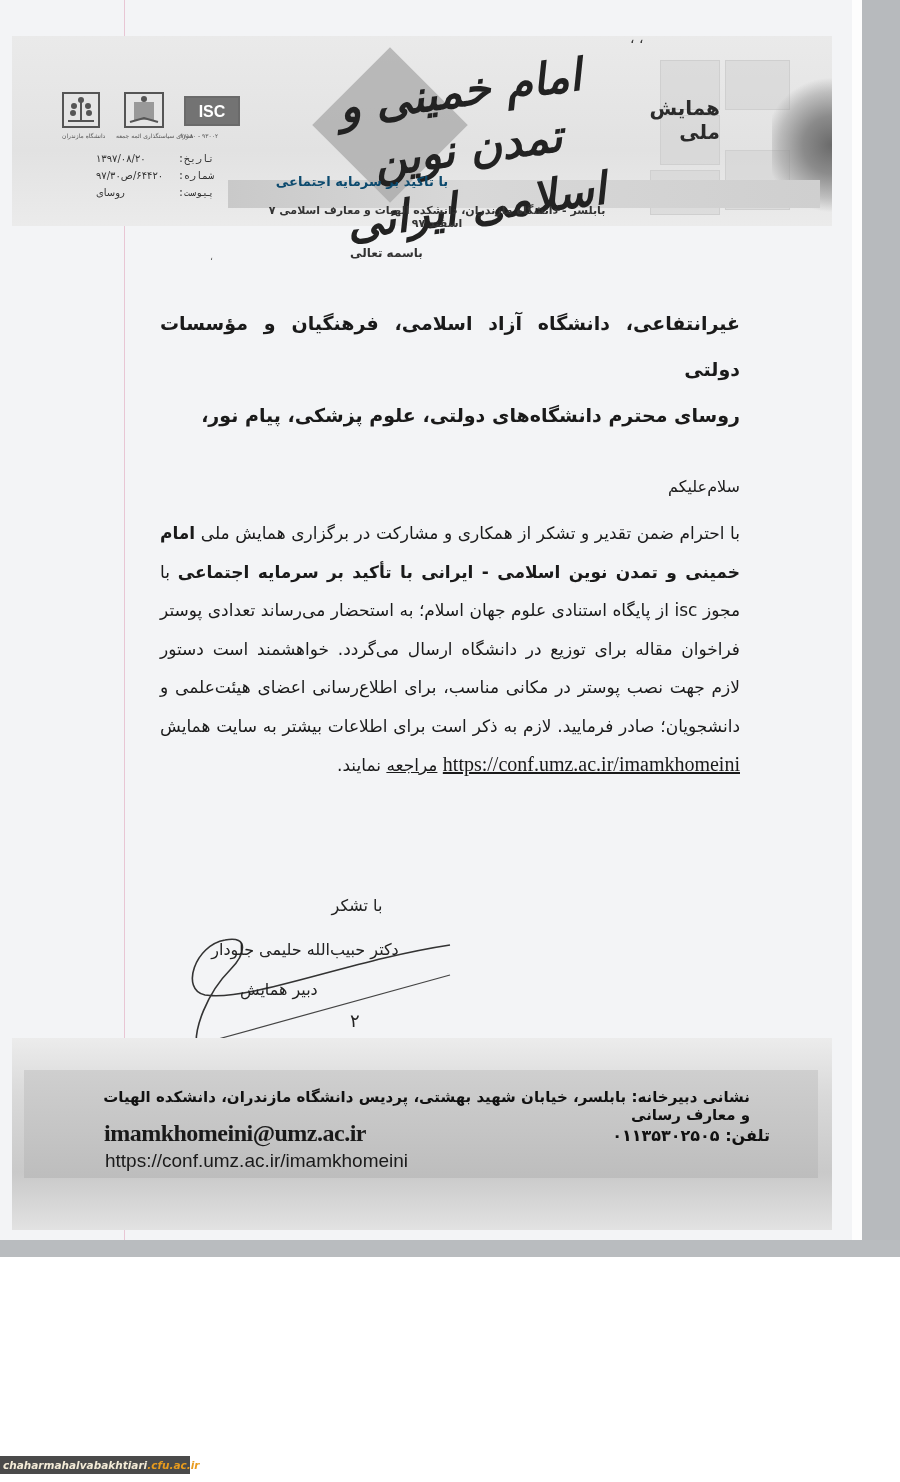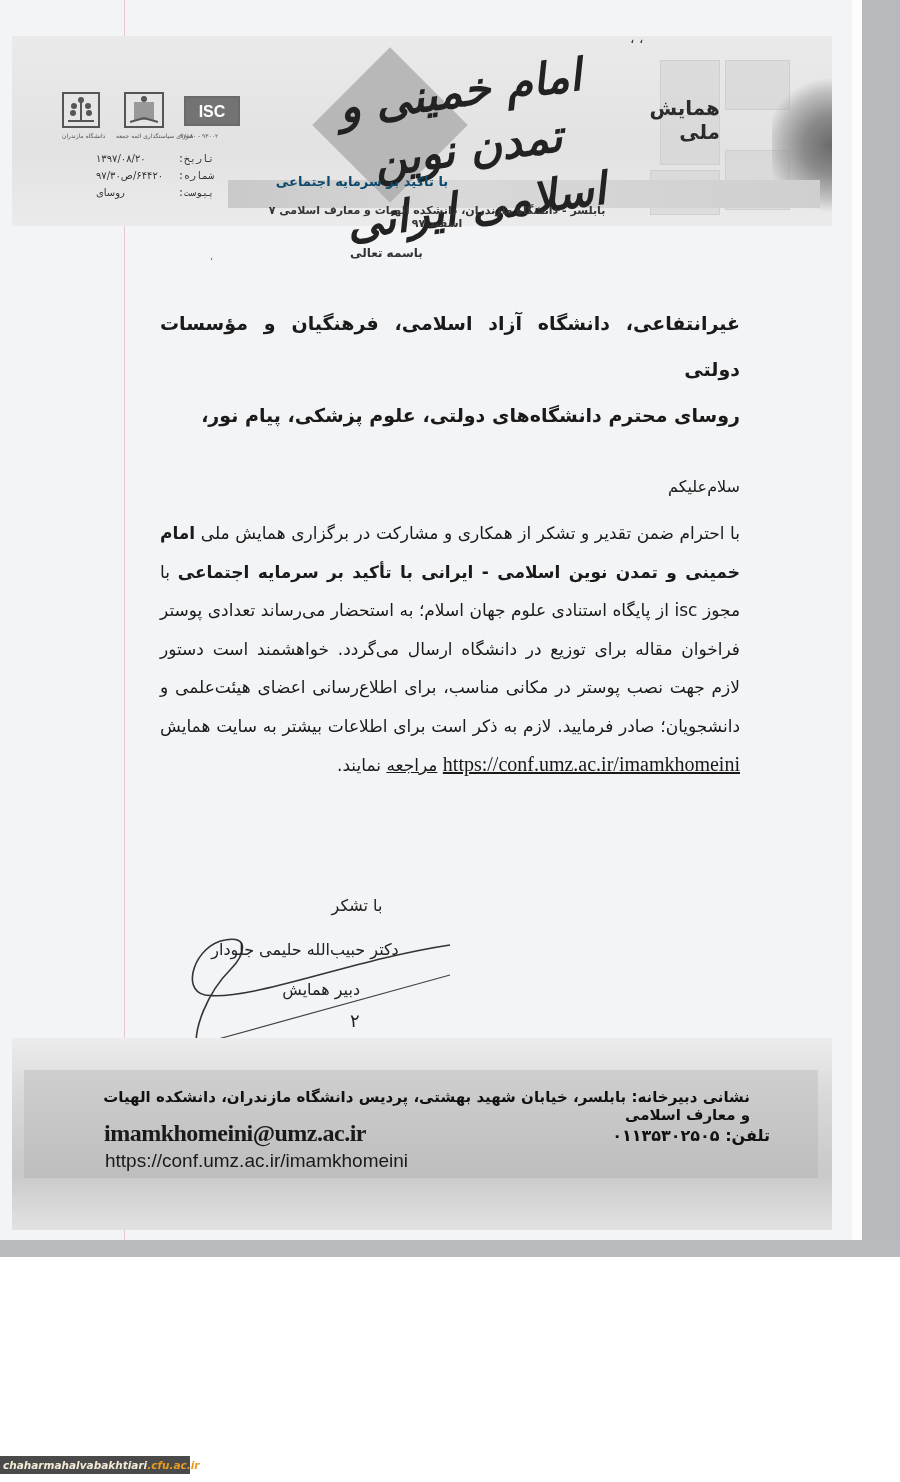--- a/index.html
+++ b/index.html
@@ -79,21 +79,21 @@
     .recipients { font-size: 19px; font-weight: bold; line-height: 46px; }
     .greeting { font-size: 16px; margin-top: 34px; line-height: 30px; }
     .para { font-size: 17px; line-height: 38.5px; margin-top: 12px; text-align-last: right; }
     .para b { font-weight: bold; }
     .link { font-family: "Liberation Serif", serif; font-size: 20px; text-decoration: underline; direction: ltr; unicode-bidi: isolate; }
     .refer { text-decoration: underline; }
 
     .signoff { position: absolute; left: 190px; top: 896px; width: 240px; direction: rtl; font-size: 16px; color: #222; }
     .sig-thanks { position: absolute; left: 102px; top: 0; width: 130px; text-align: center; }
     .sig-name { position: absolute; left: 0; top: 44px; width: 230px; text-align: center; }
-    .sig-role { position: absolute; left: 50px; top: 84px; width: 120px; text-align: right; }
+    .sig-role { position: absolute; left: 50px; top: 84px; width: 120px; text-align: left; }
     .sig-mark { position: absolute; left: 160px; top: 114px; font-size: 18px; }
     .signature { position: absolute; left: 150px; top: 930px; width: 320px; height: 130px; }
 
     
     .footer-band {
       position: absolute; left: 12px; top: 1038px; width: 820px; height: 192px;
       background: linear-gradient(180deg, #ececec 0%, #d9d9d9 30%, #c9c9c9 70%, #e2e2e2 100%);
     }
     .footer-inner {
       position: absolute; left: 24px; top: 1070px; width: 794px; height: 108px;
@@ -210,19 +210,19 @@
   </svg>
   <div class="signoff">
     <div class="sig-thanks">با تشکر</div>
     <div class="sig-name">دکتر حبیب‌الله حلیمی جلودار</div>
     <div class="sig-role">دبیر همایش</div>
     <div class="sig-mark">۲</div>
   </div>
 
   <div class="footer-band"></div>
   <div class="footer-inner"></div>
-  <div class="footer-address">نشانی دبیرخانه: بابلسر، خیابان شهید بهشتی، پردیس دانشگاه مازندران، دانشکده الهیات و معارف اسلامی</div>
+  <div class="footer-address">نشانی دبیرخانه: بابلسر، خیابان شهید بهشتی، پردیس دانشگاه مازندران، دانشکده الهیات و معارف رسانی</div>
   <div class="footer-phone">تلفن: ۰۱۱۳۵۳۰۲۵۰۵</div>
   <div class="footer-email">imamkhomeini@umz.ac.ir</div>
   <div class="footer-url">https://conf.umz.ac.ir/imamkhomeini</div>
 </div>
 
 <div class="watermark"><span class="w1">chaharmahalvabakhtiari</span><span class="w2">.cfu.ac.ir</span></div>
 
 </body></html>

